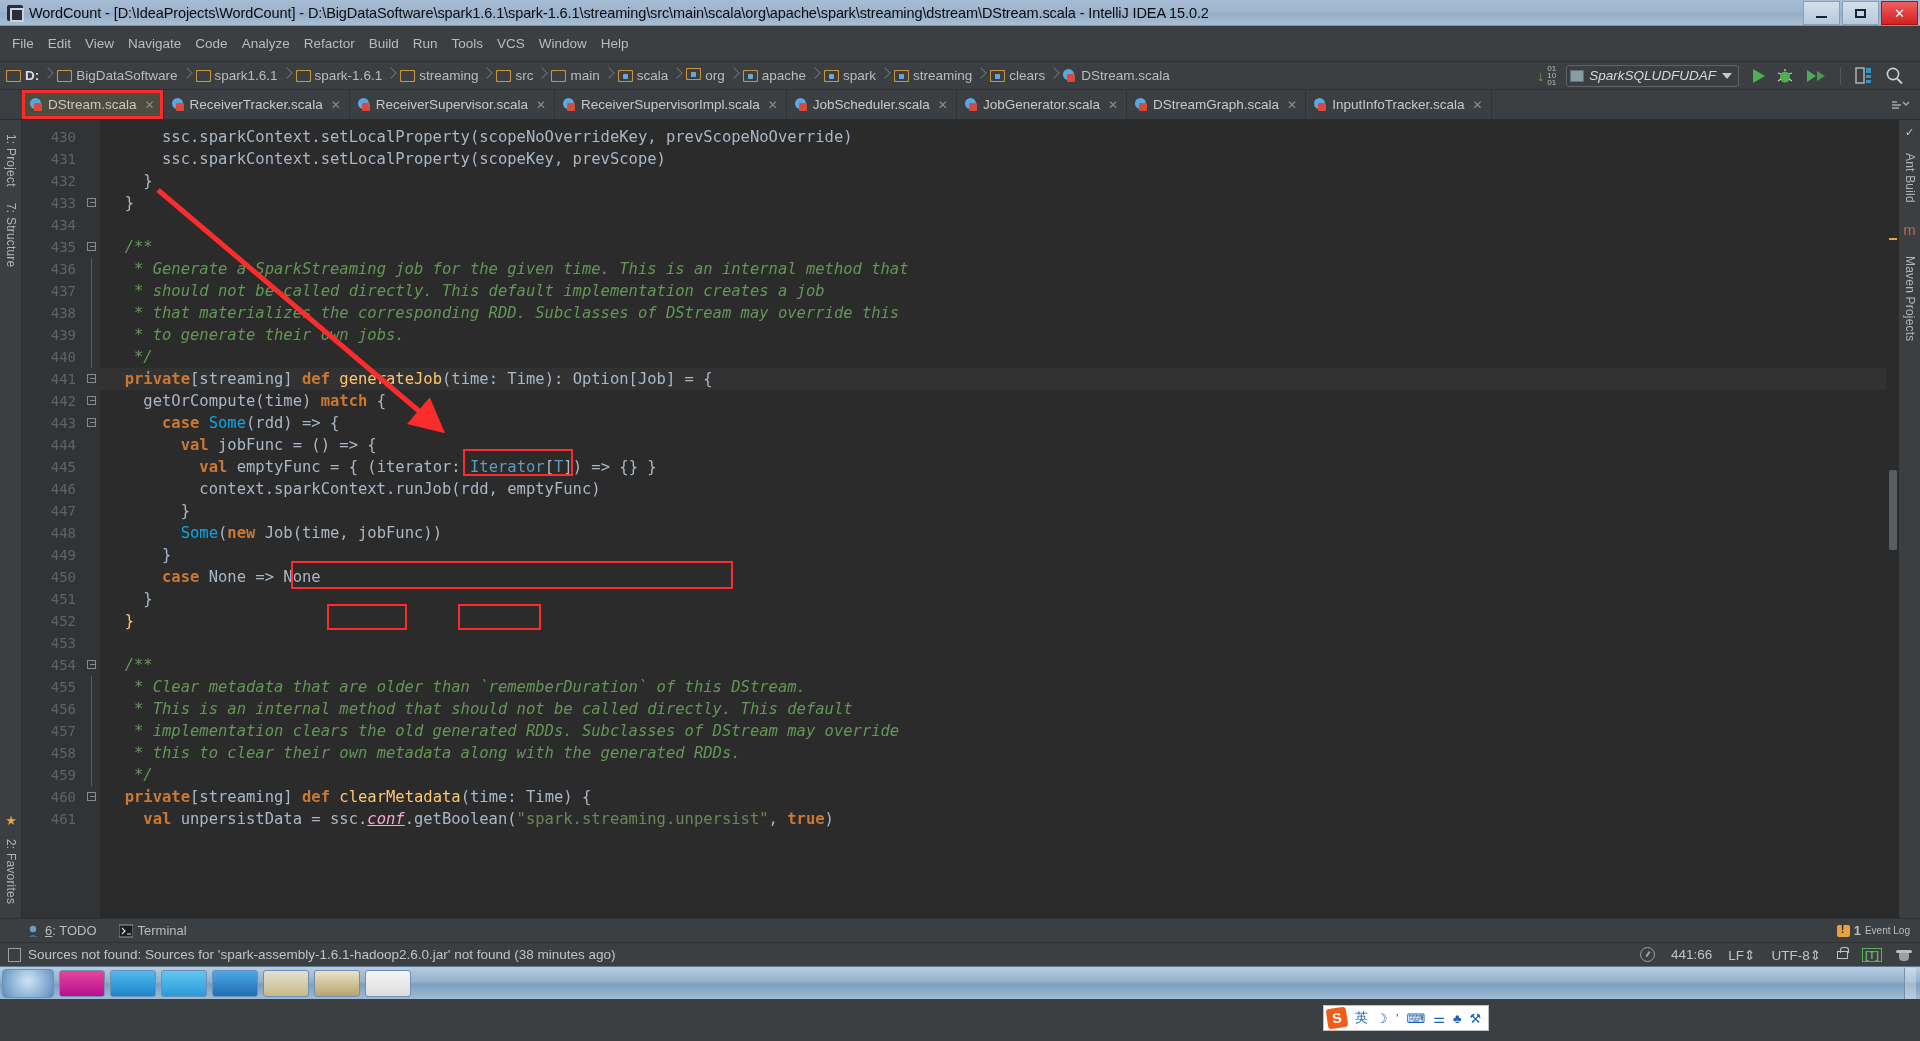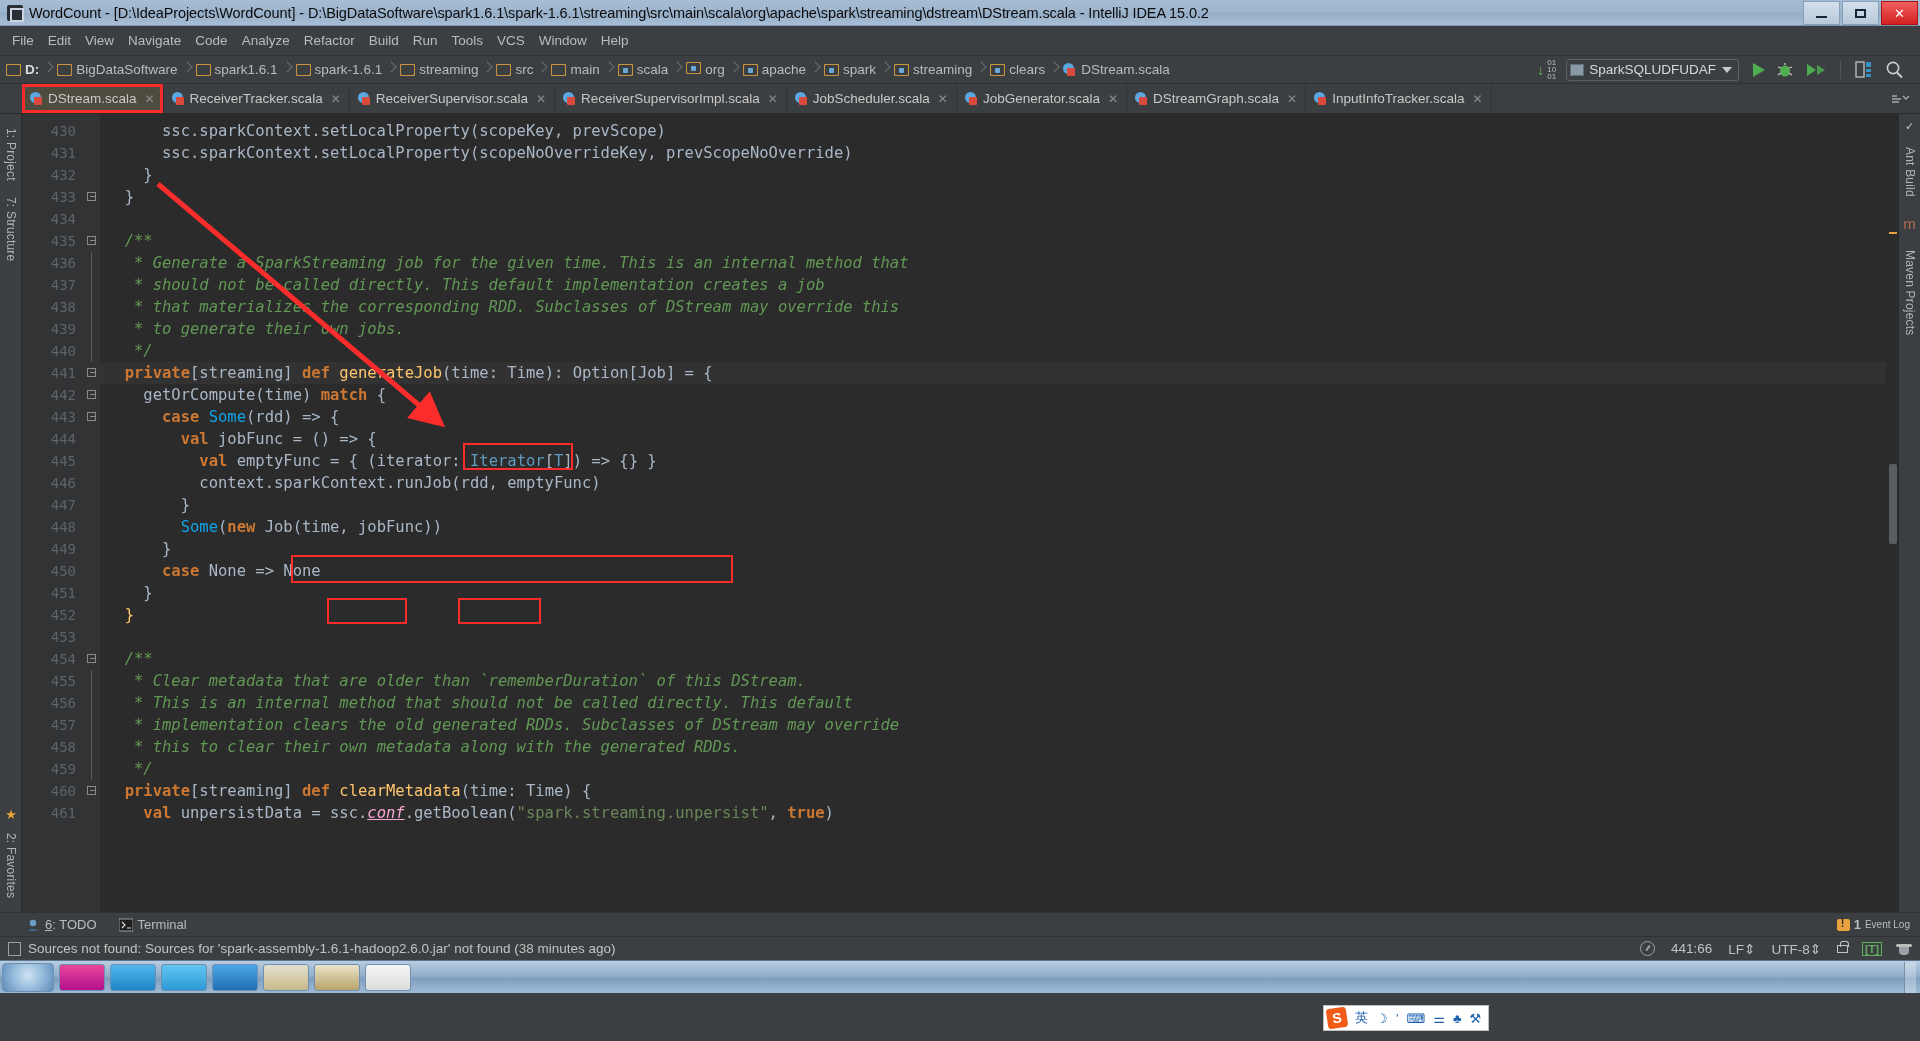--- a/index.html
+++ b/index.html
@@ -38,21 +38,21 @@
     border: 1px solid #87a0b9;
     display: flex; align-items: center; justify-content: center;
     color: #10243a; font-size: 13px;
   }
   .win-btn.close { background: linear-gradient(180deg,#f06060 0%,#d42020 100%); border-color:#a81414; color:#fff; }
   .win-btn .bar { width: 11px; height: 2px; background: #16243a; margin-top: 7px;}
   .win-btn .sq  { width: 11px; height: 9px; border: 2px solid #16243a; }
 
   
   .menubar {
-    height: 30px; background: #3c3f41; display: flex; align-items: center;
+    height: 36px; background: #3c3f41; display: flex; align-items: center;
     padding-left: 5px; border-bottom: 1px solid #2f3133;
   }
   .menubar .mi {
     font-size: 13.5px; color: #bbbbbb; padding: 1px 7px; white-space: nowrap;
   }
 
   
   .navbar {
     height: 28px; background: #3c3f41; display: flex; align-items: center;
     padding-left: 6px; border-bottom: 1px solid #2f3133;
@@ -90,21 +90,21 @@
   .scala-ico:after {
     content:""; position:absolute; left:4px; top:5px; width:8px; height:8px;
     background:#d94a3d; border-radius:1px;
   }
   .toolbar-right { margin-left: auto; display: flex; align-items: center; padding-right: 10px; }
   .dl-ico { color: #6ab04c; font-size: 14px; margin-right: 3px; }
   .bin-ico { color: #bbb; font-size: 8px; line-height: 7px; margin-right: 10px; }
   .runcfg {
     display: flex; align-items: center; height: 22px;
     border: 1px solid #5e6264; border-radius: 3px; padding: 0 6px 0 3px;
-    margin-right: 8px; background: #3c3f41;
+    margin-right: 8px; background: #3c3f41; font-style: italic;
   }
   .runcfg .mini {
     width: 14px; height: 12px; background: #8a9ba8; border: 1px solid #5f6f7a;
     margin-right: 5px; flex: none;
   }
   .runcfg .lbl { font-size: 13.5px; color: #d8d8d8; white-space: nowrap; }
   .runcfg .caret {
     margin-left: 6px; width: 0; height: 0;
     border-left: 5px solid transparent; border-right: 5px solid transparent;
     border-top: 6px solid #c8c8c8;
@@ -578,22 +578,22 @@
       </div>
     <div class="code" id="code">
       <svg class="arrow-svg" width="700" height="400" id="arrowsvg" viewBox="0 0 700 400" style="z-index: 5; width: 700px; height: 400px; left: -60px; top: -28px;">
           <defs>
             <marker id="ah" markerWidth="7" markerHeight="7" refX="2" refY="3.5" orient="auto">
               <polygon points="0 0, 7 3.5, 0 7" fill="#fb2c2c"></polygon>
             </marker>
           </defs>
           <line x1="118" y1="98" x2="386" y2="325" stroke="#fb2c2c" stroke-width="5" marker-end="url(#ah)"></line>
         </svg>
-    <div class="cl">      ssc.sparkContext.setLocalProperty(scopeKey, prevScope)</div>
-        <div class="cl">      ssc.sparkContext.setLocalProperty(scopeNoOverrideKey, prevScopeNoOverride)</div>
+    <div class="cl">      ssc.sparkContext.setLocalProperty(scopeNoOverrideKey, prevScopeNoOverride)</div>
+        <div class="cl">      ssc.sparkContext.setLocalProperty(scopeKey, prevScope)</div>
         <div class="cl">    }</div>
         <div class="cl">  }</div>
         <div class="cl"></div>
         <div class="cl">  <span class="cmt">/**</span></div>
         <div class="cl">   <span class="cmt">* Generate a SparkStreaming job for the given time. This is an internal method that</span></div>
         <div class="cl">   <span class="cmt">* should not be called directly. This default implementation creates a job</span></div>
         <div class="cl">   <span class="cmt">* that materializes the corresponding RDD. Subclasses of DStream may override this</span></div>
         <div class="cl">   <span class="cmt">* to generate their own jobs.</span></div>
         <div class="cl">   <span class="cmt">*/</span></div>
         <div class="cl cur">  <span class="kw">private</span>[streaming] <span class="kw">def</span> <span class="fn">generateJob</span>(time: Time): Option[Job] = {</div>

